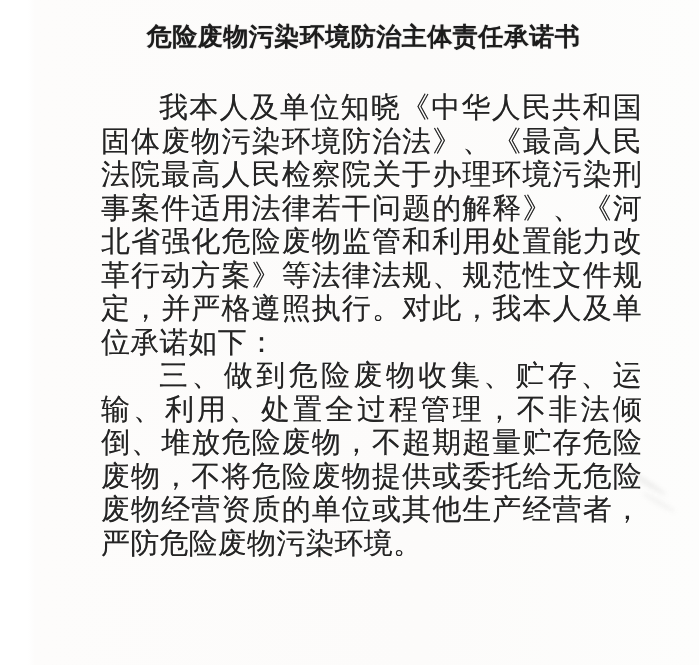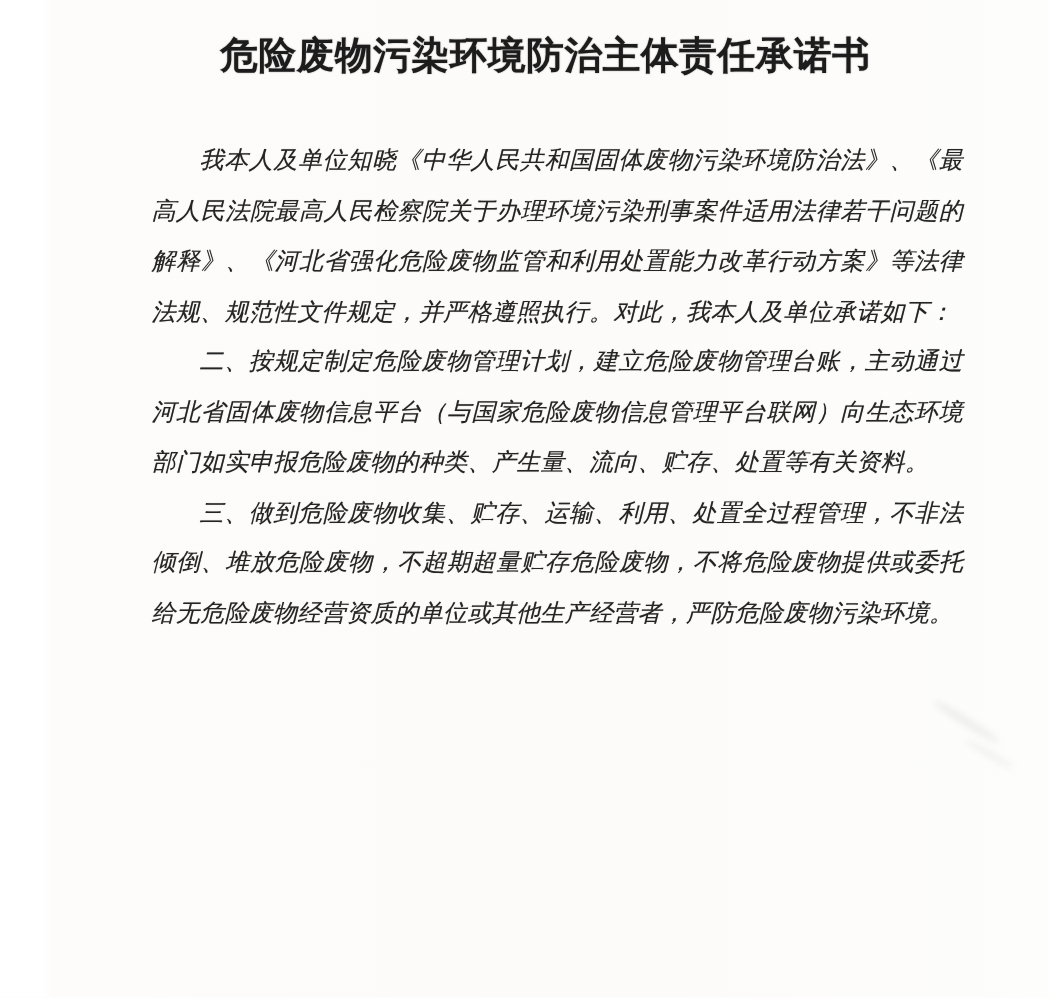--- a/index.html
+++ b/index.html
@@ -34,28 +34,27 @@
     left: 14px;
     text-shadow: 0 0 1px rgba(0,0,0,0.45);
   }
   .doc-body {
     margin-top: 38px;
     margin-left: 101px;
     width: 541px;
   }
   .doc-body p {
     margin: 0;
-    font-size: 16px;
+    font-size: 29px;
     line-height: 33.5px;
     text-align: justify;
     text-indent: 2em;
     color: #242424;
     text-shadow: 0 0 0.6px rgba(0,0,0,0.4);
     letter-spacing: 0.2px;
-    font-style: italic;
   }
   
   .smudge {
     position: absolute;
     background: rgba(120,120,120,0.10);
     border-radius: 50%;
     filter: blur(2px);
     pointer-events: none;
   }
   .smudge-1 {
@@ -81,19 +80,18 @@
 </head>
 <body>
 
 <div class="page">
   <div class="edge-band"></div>
 
   <h1 class="doc-title">危险废物污染环境防治主体责任承诺书</h1>
 
   <div class="doc-body">
     <p>我本人及单位知晓《中华人民共和国固体废物污染环境防治法》、《最高人民法院最高人民检察院关于办理环境污染刑事案件适用法律若干问题的解释》、《河北省强化危险废物监管和利用处置能力改革行动方案》等法律法规、规范性文件规定，并严格遵照执行。对此，我本人及单位承诺如下：</p>
-    <p>二、按规定制定危险废物管理计划，建立危险废物管理台账，主动通过河北省固体废物信息平台（与国家危险废物信息管理平台联网）向生态环境部门如实申报危险废物的种类、产生量、流向、贮存、处置等有关资料。</p>
     <p>三、做到危险废物收集、贮存、运输、利用、处置全过程管理，不非法倾倒、堆放危险废物，不超期超量贮存危险废物，不将危险废物提供或委托给无危险废物经营资质的单位或其他生产经营者，严防危险废物污染环境。</p>
   </div>
 
   <div class="smudge smudge-1"></div>
   <div class="smudge smudge-2"></div>
 </div>
 
 </body></html>

